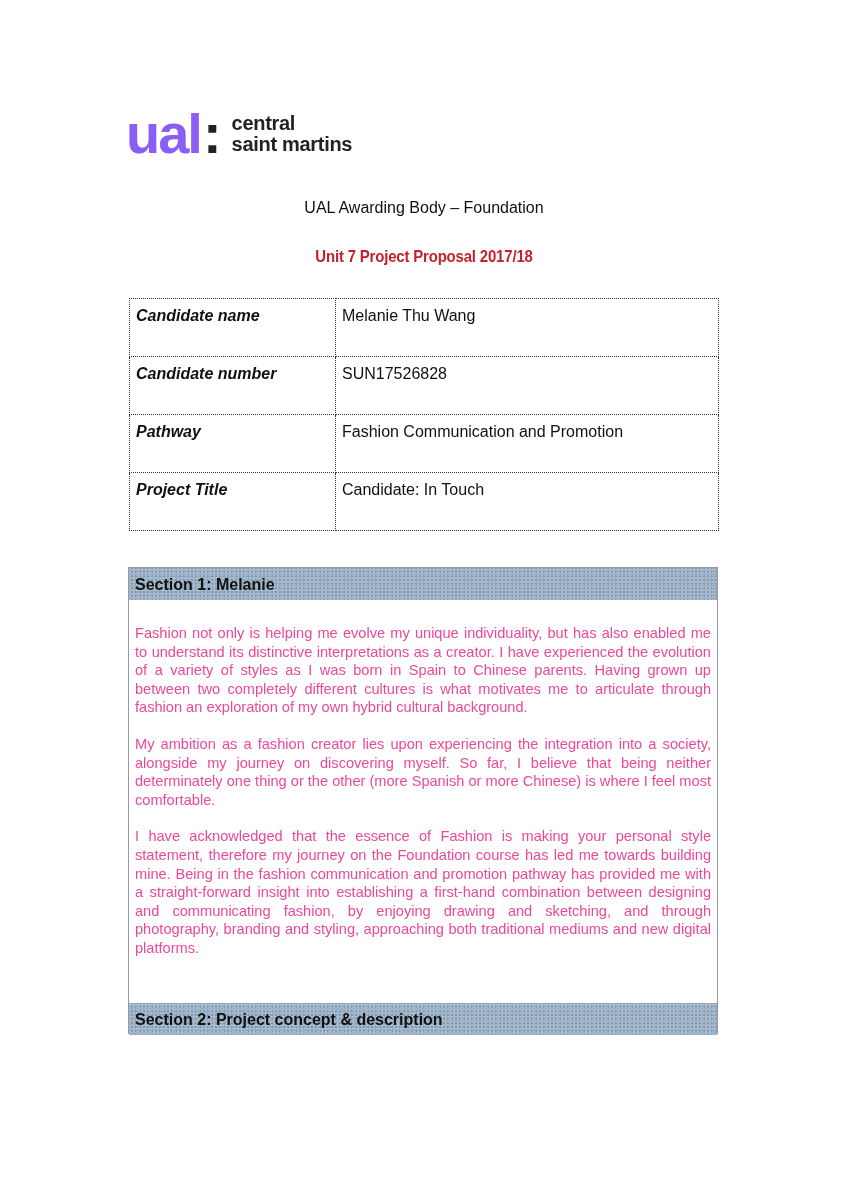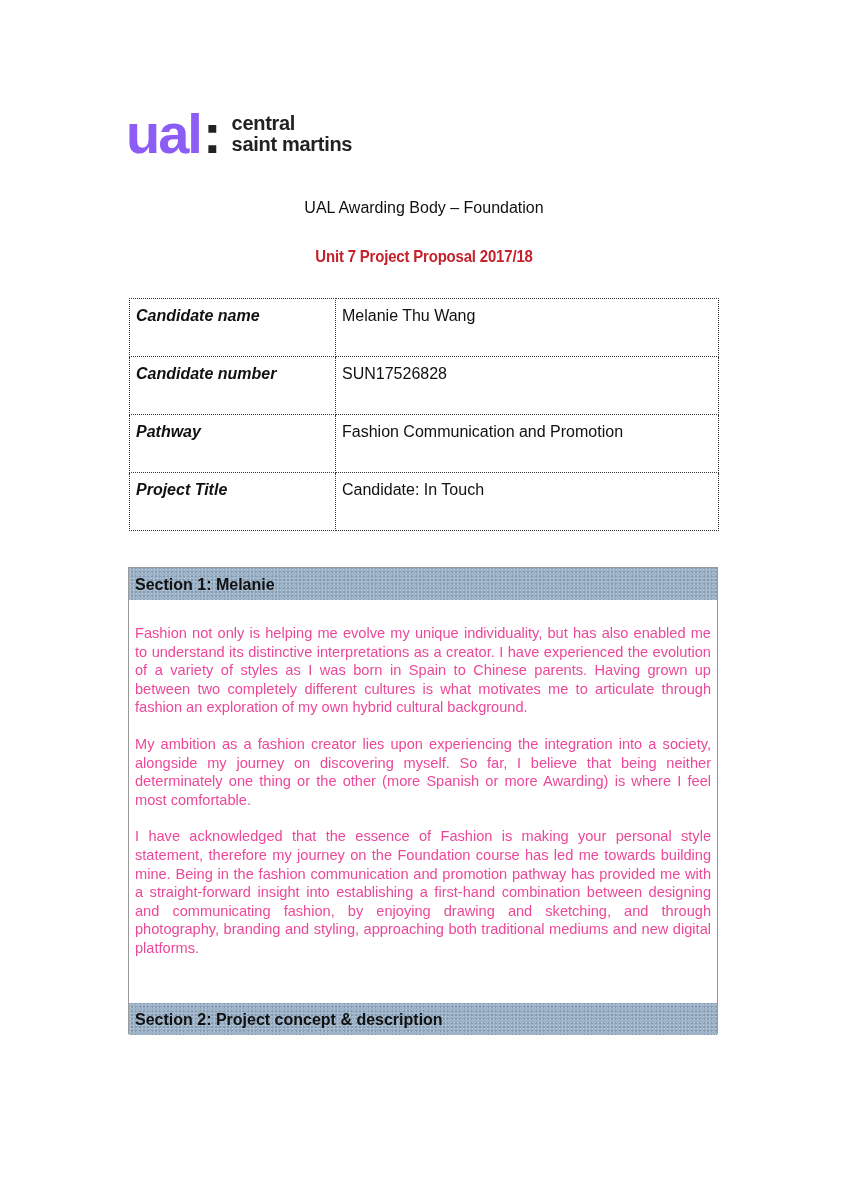--- a/index.html
+++ b/index.html
@@ -59,17 +59,17 @@
     <td class="label">Project Title</td>
     <td>Candidate: In Touch</td>
   </tr>
 </tbody>
   </table>
 
 <div class="section-box">
   <div class="section-head">Section 1: Melanie</div>
   <div class="section-body">
     <p>Fashion not only is helping me evolve my unique individuality, but has also enabled me to understand its distinctive interpretations as a creator. I have experienced the evolution of a variety of styles as I was born in Spain to Chinese parents. Having grown up between two completely different cultures is what motivates me to articulate through fashion an exploration of my own hybrid cultural background.</p>
-    <p>My ambition as a fashion creator lies upon experiencing the integration into a society, alongside my journey on discovering myself. So far, I believe that being neither determinately one thing or the other (more Spanish or more Awarding) is where I feel most comfortable.</p>
+    <p>My ambition as a fashion creator lies upon experiencing the integration into a society, alongside my journey on discovering myself. So far, I believe that being neither determinately one thing or the other (more Spanish or more Chinese) is where I feel most comfortable.</p>
     <p>I have acknowledged that the essence of Fashion is making your personal style statement, therefore my journey on the Foundation course has led me towards building mine.  Being in the fashion communication and promotion pathway has provided me with a straight-forward insight into establishing a first-hand combination between designing and communicating fashion, by enjoying drawing and sketching, and through photography, branding and styling, approaching both traditional mediums and new digital platforms.</p>
   </div>
   <div class="section-head">Section 2: Project concept &amp; description</div>
 </div>
 
 </body></html>

